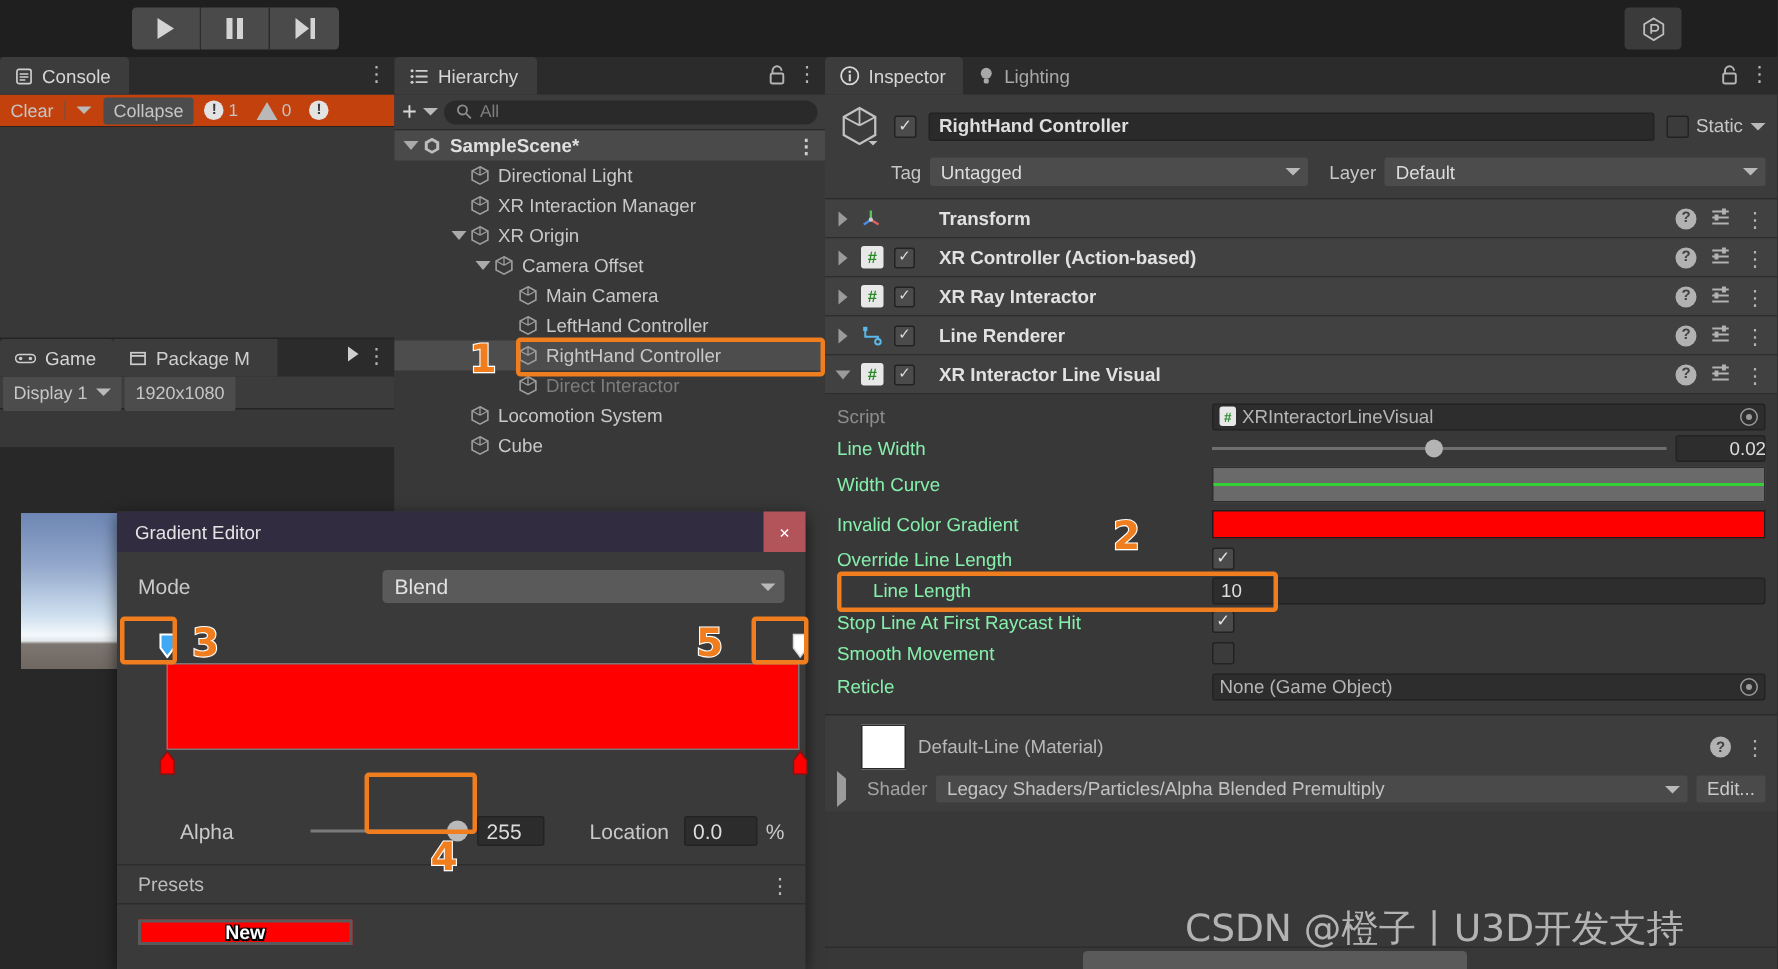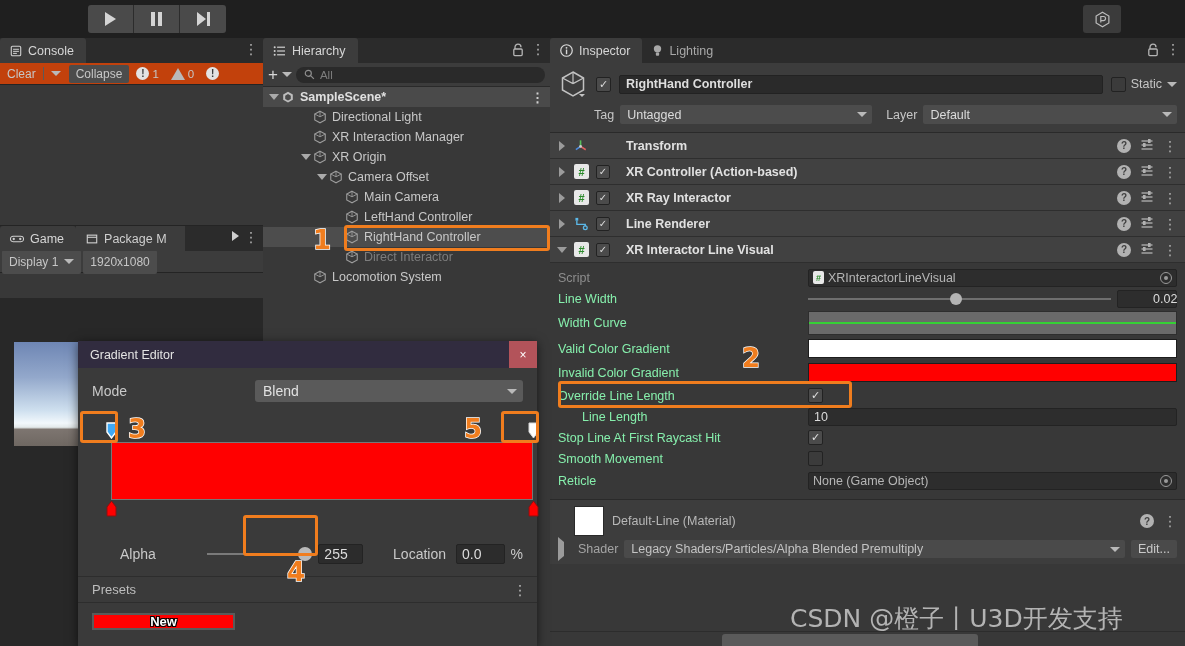--- a/index.html
+++ b/index.html
@@ -440,20 +440,29 @@
         </div>
         <div class="trow">
           <span style="width: 36px; flex: 0 0 auto;"></span>
           <span class="tfold"></span>
           <span class="cube-ic"><svg width="14" height="14" viewBox="0 0 16 16">
               <path d="M8 1.4 L14 4.6 V11.4 L8 14.6 L2 11.4 V4.6 Z" fill="none" stroke="#9d9d9d" stroke-width="1.25"></path>
               <path d="M8 1.4 V7.8 M8 7.8 L2 4.6 M8 7.8 L14 4.6" fill="none" stroke="#9d9d9d" stroke-width="1"></path>
             </svg></span>
           <span>Locomotion System</span>
         </div>
+        <div class="trow">
+          <span style="width: 36px; flex: 0 0 auto;"></span>
+          <span class="tfold"></span>
+          <span class="cube-ic"><svg width="14" height="14" viewBox="0 0 16 16">
+              <path d="M8 1.4 L14 4.6 V11.4 L8 14.6 L2 11.4 V4.6 Z" fill="none" stroke="#9d9d9d" stroke-width="1.25"></path>
+              <path d="M8 1.4 V7.8 M8 7.8 L2 4.6 M8 7.8 L14 4.6" fill="none" stroke="#9d9d9d" stroke-width="1"></path>
+            </svg></span>
+          <span>Cube</span>
+        </div>
       </div>
   </div>
 
   <div id="insp">
     <div class="panel-tabbar">
       <div class="ptab active">
         <svg width="13" height="13" viewBox="0 0 14 14">
           <circle cx="7" cy="7" r="6.2" fill="none" stroke="#dadada" stroke-width="1.3"></circle>
           <circle cx="7" cy="4.1" r="0.95" fill="#dadada"></circle>
           <rect x="6.3" y="6" width="1.5" height="5" fill="#dadada"></rect>
@@ -646,24 +655,20 @@
         <div class="num-field" style="width:60px;padding-left:35px;">
           <span>0.02</span>
         </div>
       </div>
       <div class="prop-row" style="height:28px;">
         <span class="prop-label">Width Curve</span>
         <div class="curve-field">
           <div class="line"></div>
         </div>
       </div>
-      <div class="prop-row" style="height:23px;">
-        <span class="prop-label">Valid Color Gradient</span>
-        <div class="grad-field" id="validGrad" style="background: rgb(255, 255, 255);"></div>
-      </div>
       <div class="prop-row" style="height:25px;">
         <span class="prop-label">Invalid Color Gradient</span>
         <div class="grad-field" id="invalidGrad" style="background: rgb(255, 0, 0);"></div>
       </div>
       <div class="prop-row">
         <span class="prop-label">Override Line Length</span>
         <div class="bool-box">✓</div>
       </div>
       <div class="prop-row">
         <span class="prop-label indent">Line Length</span>

